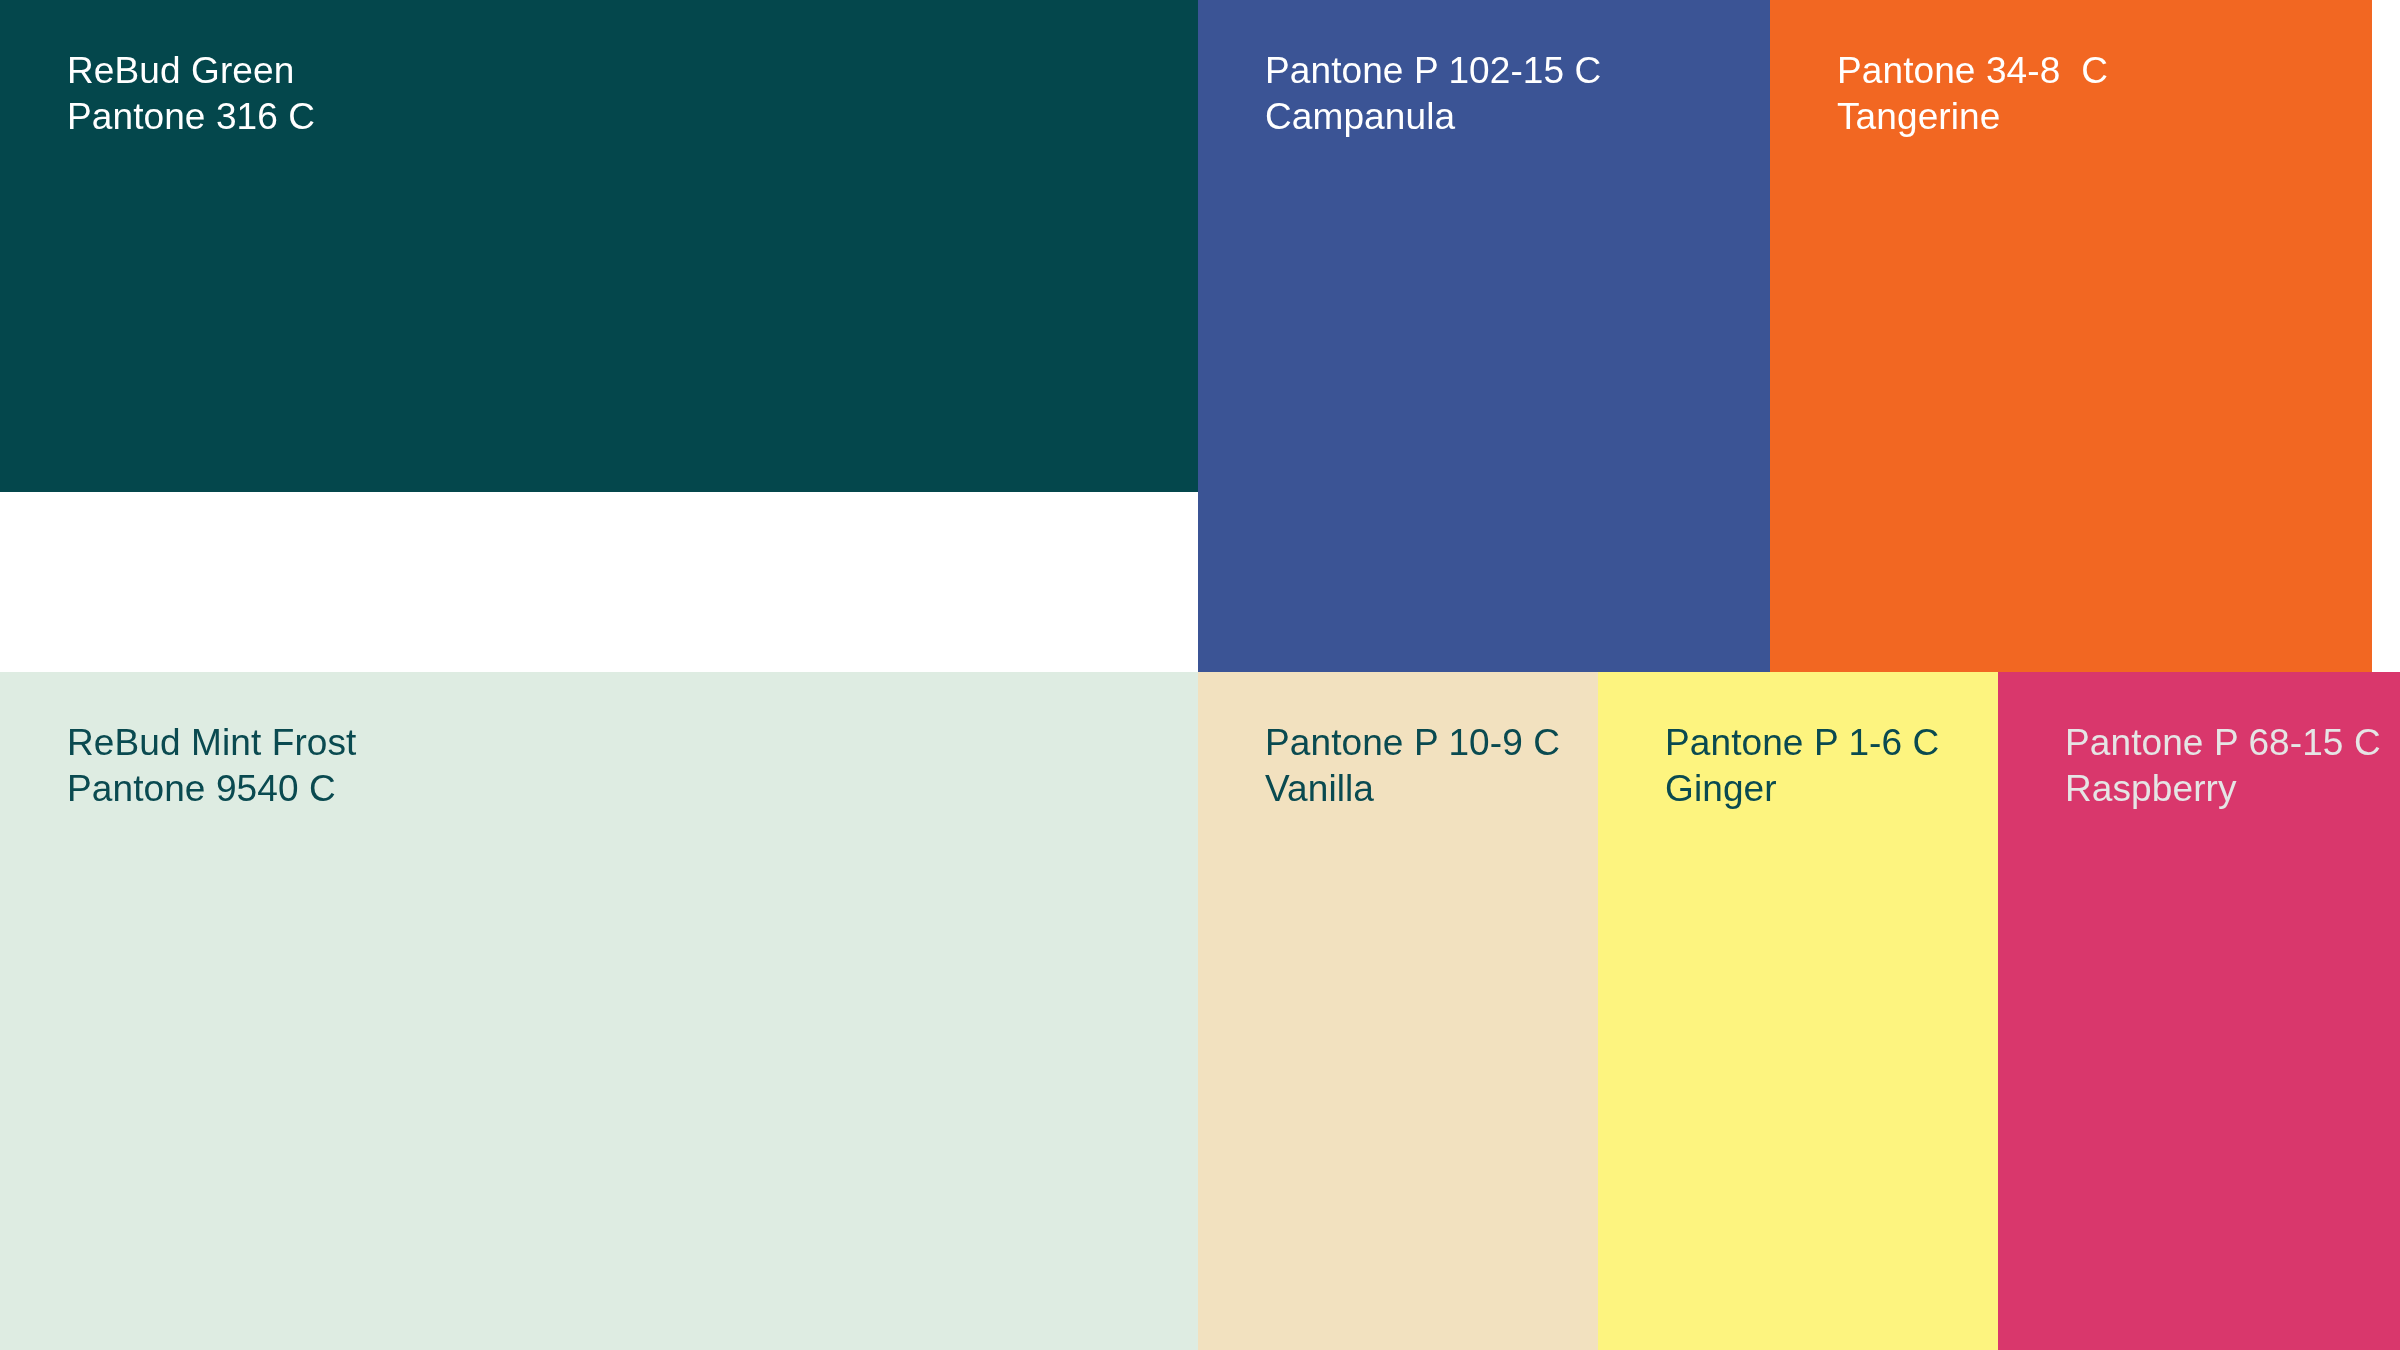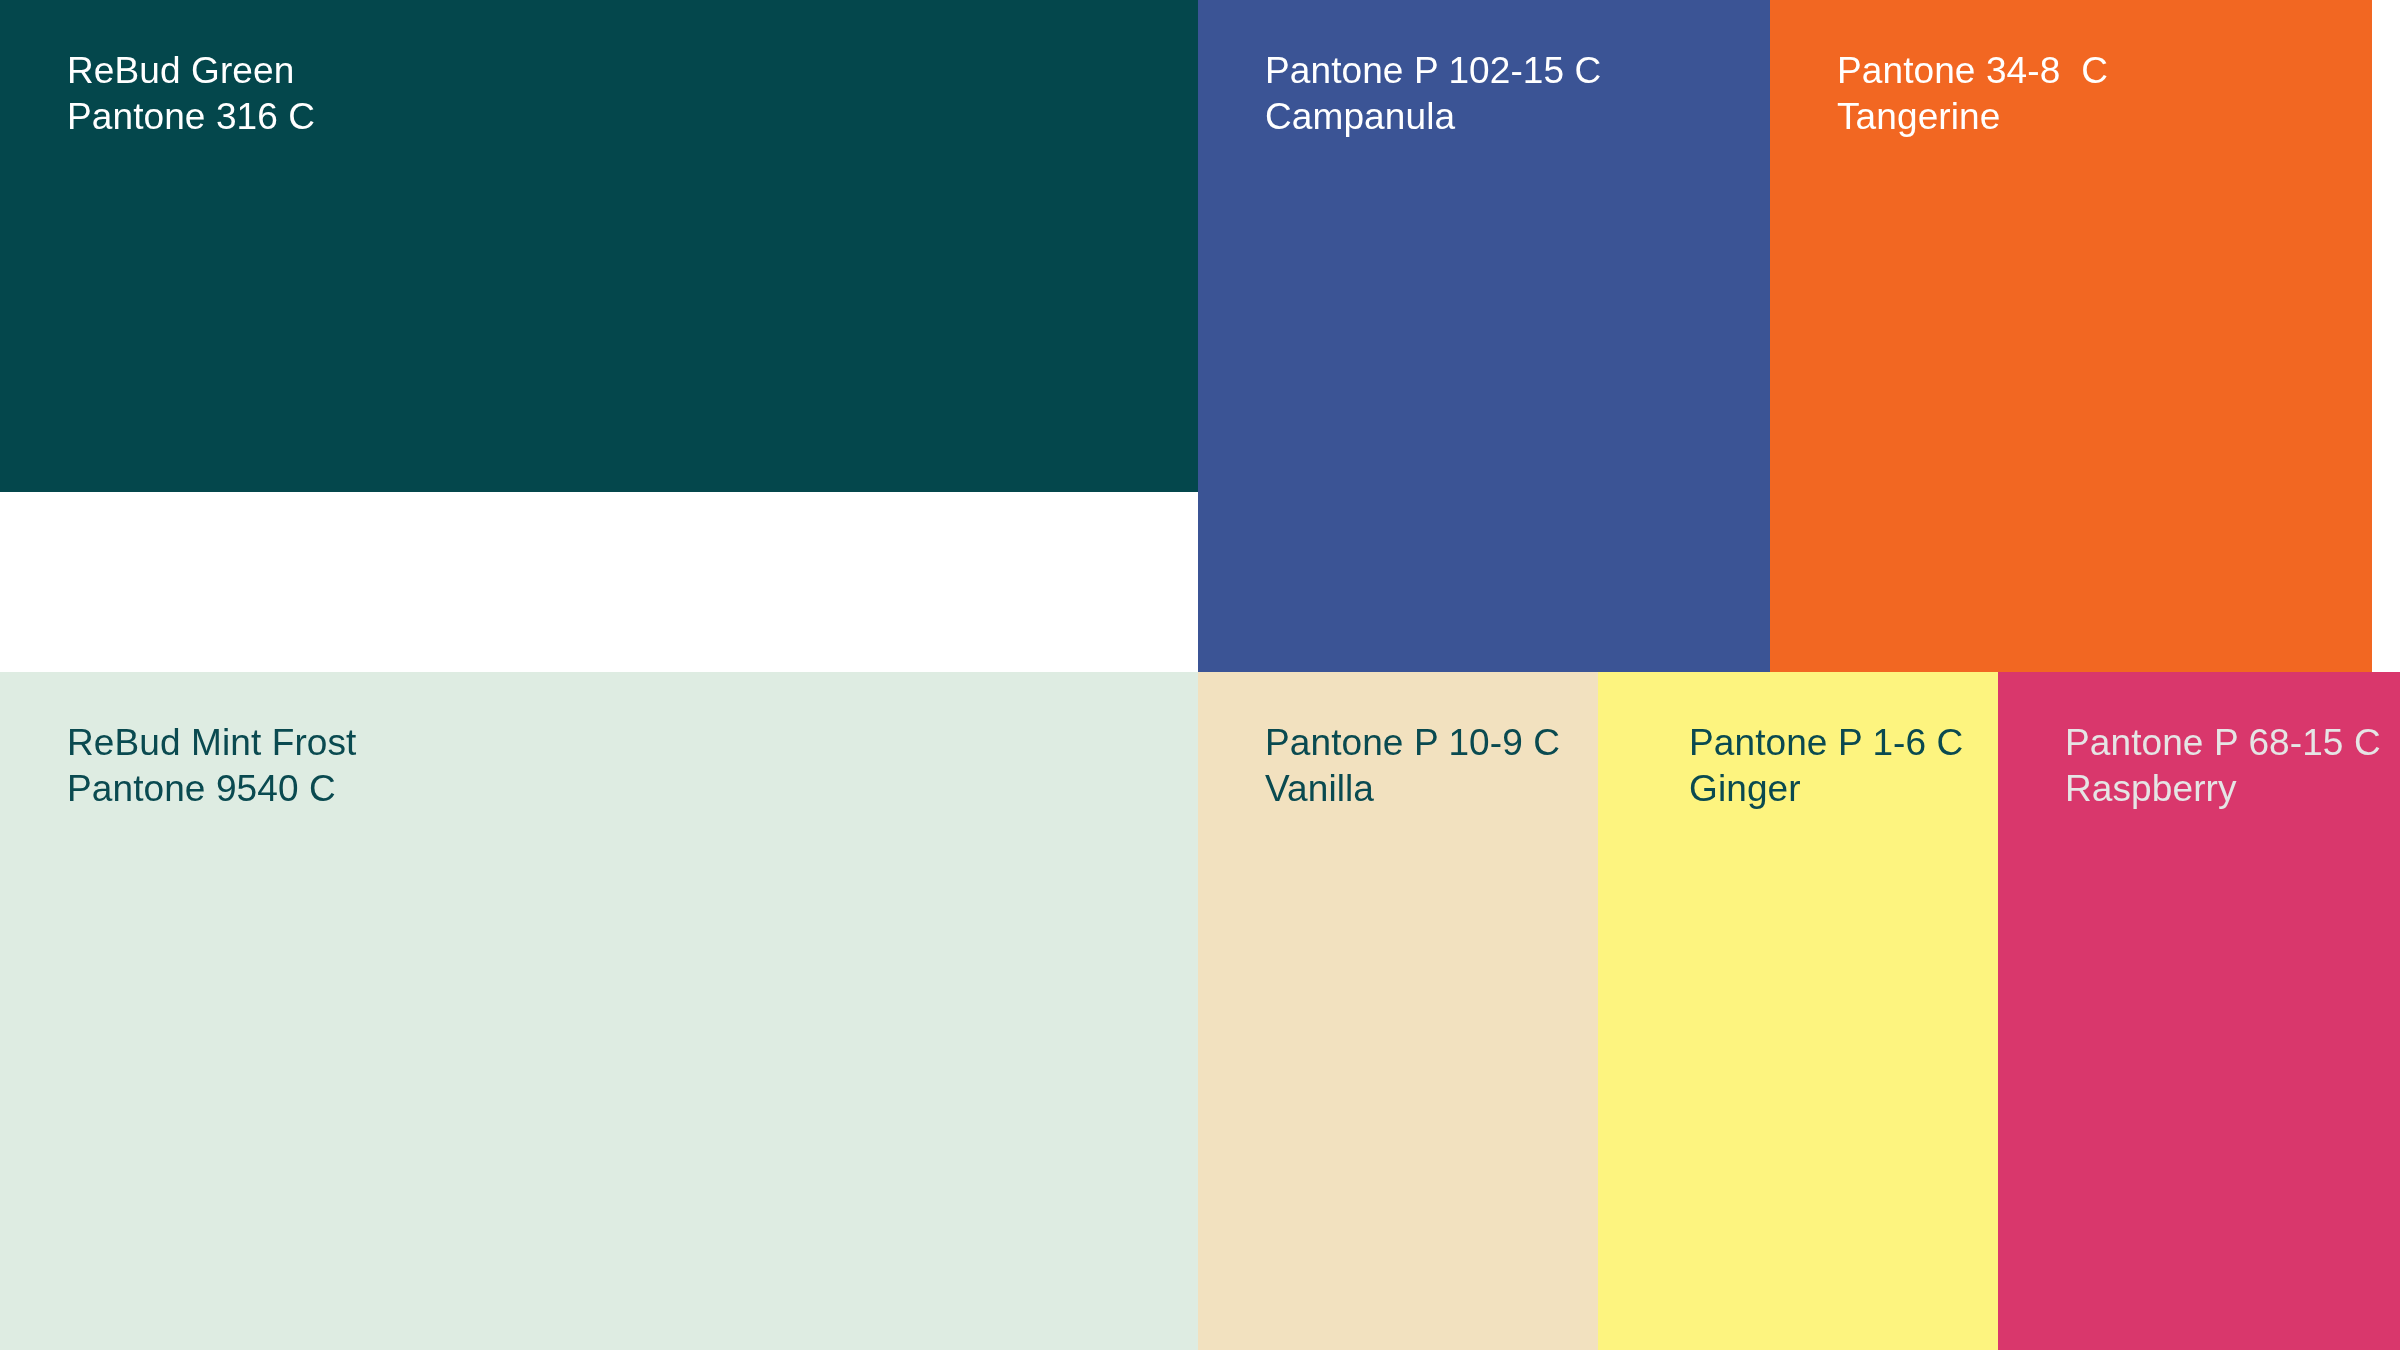--- a/index.html
+++ b/index.html
@@ -53,18 +53,18 @@
     <div class="swatch" style="left: 1770px; top: 0px; width: 602px; height: 672px; background: rgb(242, 103, 34);">
       <div class="swatch-label" style="color: rgb(255, 255, 255);"><span class="line">Pantone 34-8  C</span><span class="line">Tangerine</span></div>
     </div>
     <div class="swatch" style="left: 0px; top: 672px; width: 1347px; height: 678px; background: rgb(222, 236, 226);">
       <div class="swatch-label" style="color: rgb(10, 74, 80);"><span class="line">ReBud Mint Frost</span><span class="line">Pantone 9540 C</span></div>
     </div>
     <div class="swatch" style="left: 1198px; top: 672px; width: 400px; height: 678px; background: rgb(242, 225, 191);">
       <div class="swatch-label" style="color: rgb(10, 74, 80);"><span class="line">Pantone P 10-9 C</span><span class="line">Vanilla</span></div>
     </div>
     <div class="swatch" style="left: 1598px; top: 672px; width: 400px; height: 678px; background: rgb(253, 244, 127);">
-      <div class="swatch-label" style="color: rgb(10, 74, 80); margin-left: 24px;"><span class="line">Pantone P 1-6 C</span><span class="line">Ginger</span></div>
+      <div class="swatch-label" style="color: rgb(10, 74, 80);"><span class="line">Pantone P 1-6 C</span><span class="line">Ginger</span></div>
     </div>
     <div class="swatch" style="left: 1998px; top: 672px; width: 402px; height: 678px; background: rgb(217, 55, 108);">
       <div class="swatch-label" style="color: #e5e5e5;"><span class="line">Pantone P 68-15 C</span><span class="line">Raspberry</span></div>
     </div>
   </div>
 
 </body></html>

